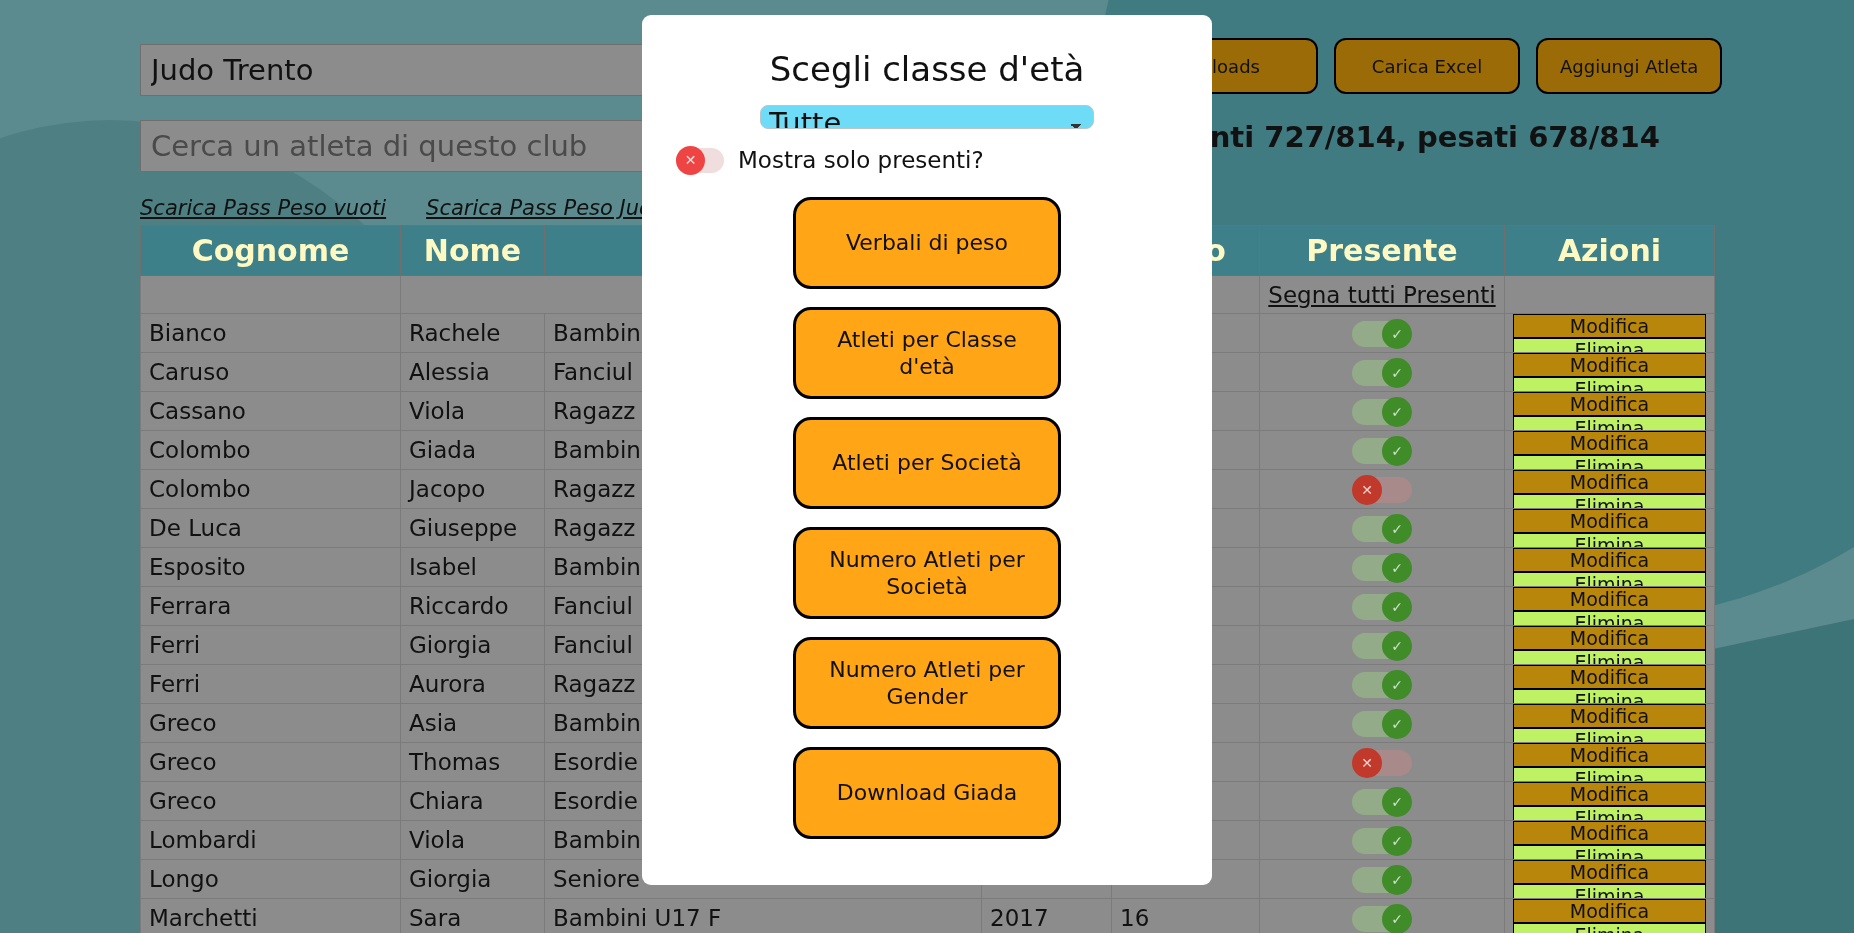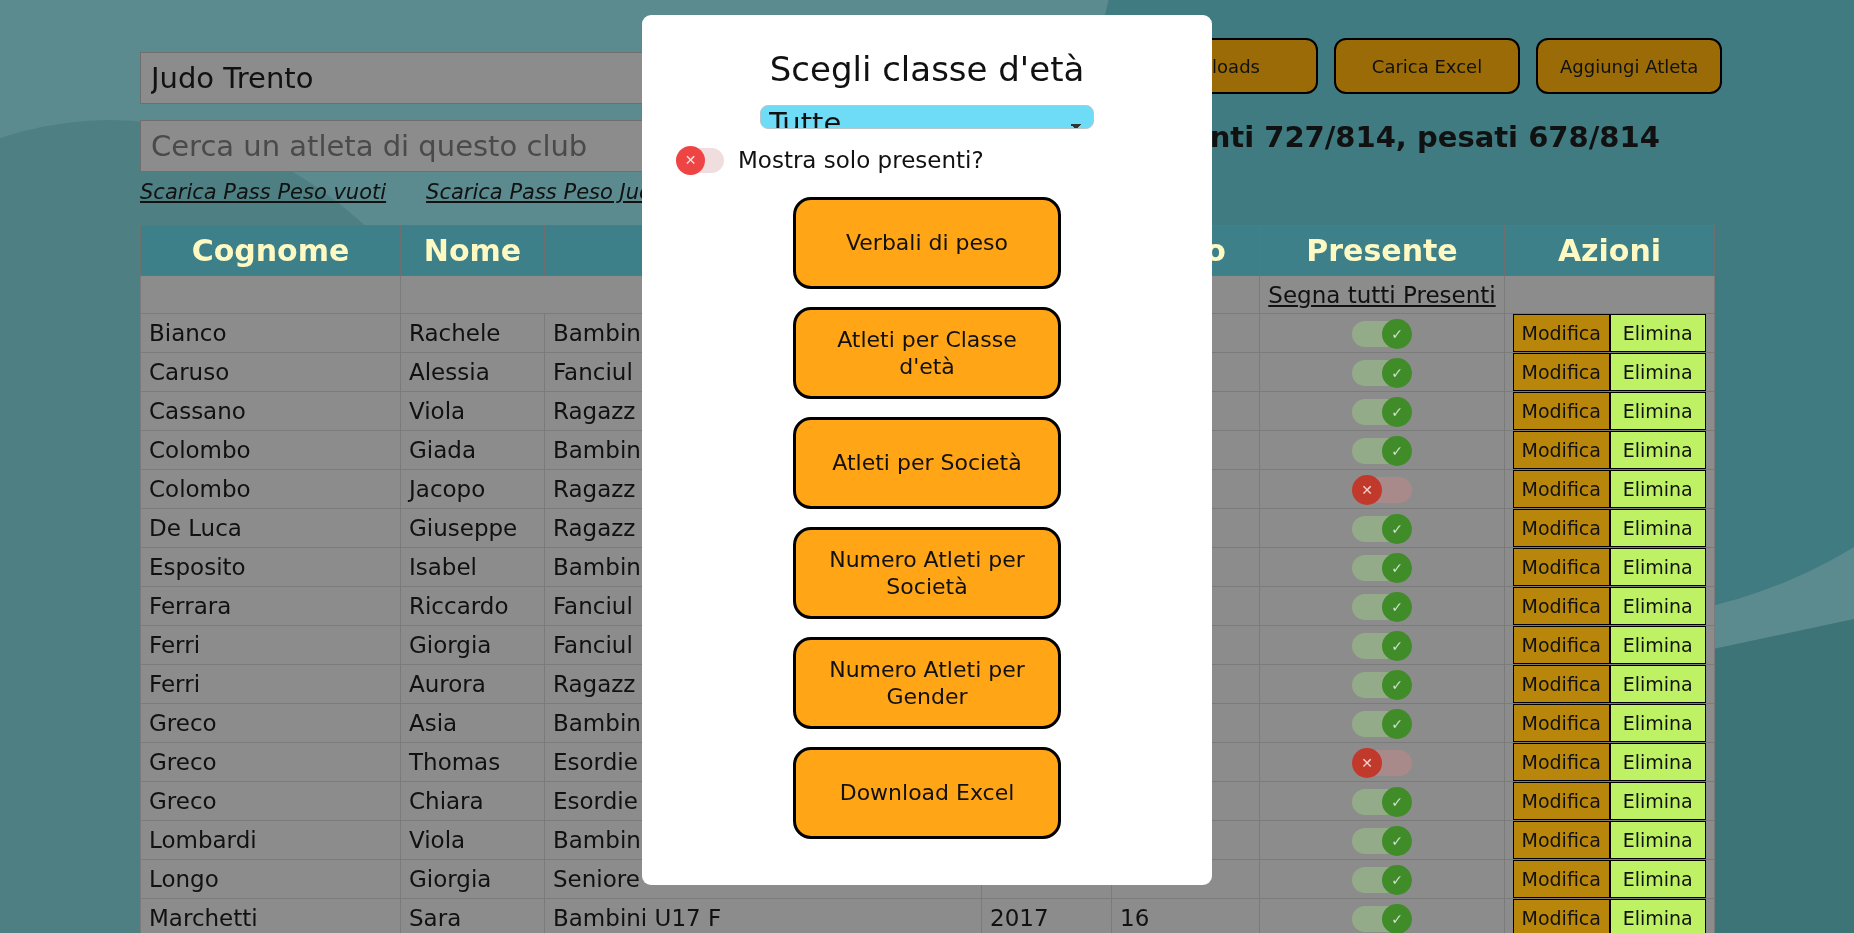--- a/index.html
+++ b/index.html
@@ -39,21 +39,21 @@
     background: #3c7478;
     transform: rotate(-12deg);
     transform-origin: bottom right;
     z-index: 0;
   }
 
   .page { position: relative; z-index: 2; }
 
   
   .club-row {
-    position: absolute; left: 140px; top: 52px;
+    position: absolute; left: 140px; top: 44px;
     display: flex; align-items: flex-start;
   }
   .club-input {
     width: 786px; height: 52px;
     background: #8c8c8c;
     border: 1px solid #6f6f6f;
     color: #111;
     font-size: 29px;
     padding: 0 10px;
     font-family: "DejaVu Sans", sans-serif;
@@ -91,21 +91,21 @@
   }
   .topbtn.active { background: #ff7a0e; }
 
   .stats {
     position: absolute; left: 1190px; top: 120px;
     font-size: 29px; font-weight: bold; color: #111;
     white-space: nowrap;
   }
 
   .dl-links {
-    position: absolute; left: 140px; top: 180px;
+    position: absolute; left: 140px; top: 196px;
     display: flex; gap: 40px;
   }
   .dl-link {
     font-size: 21px;
     font-style: italic;
     color: #111;
     text-decoration: underline;
     cursor: pointer;
     white-space: nowrap;
   }
@@ -185,21 +185,21 @@
   .tg .knob {
     position: absolute; top: -2px;
     width: 30px; height: 30px;
     border-radius: 50%;
     display: flex; align-items: center; justify-content: center;
     font-size: 14px; color: #cfe0cf;
   }
   .tg.on  .knob { right: 0; background: #3f8c28; }
   .tg.off .knob { left: 0;  background: #c0392b; color:#f3d2cf; }
 
-  .act-wrap { display: flex; height: 38px; }
+  .act-wrap { display: flex; height: 38px; flex-direction: column; }
   .btn-mod, .btn-del {
     flex: 1;
     display: flex; align-items: center; justify-content: center;
     border: 1px solid #000;
     font-size: 19px;
     color: #111;
     cursor: pointer;
     font-family: "DejaVu Sans", sans-serif;
   }
   .btn-mod { background: #b8860b; }
@@ -598,18 +598,18 @@
         </div>
         <span class="m-tg-label">Mostra solo presenti?</span>
       </div>
 
       <div class="modal-btns">
         <div class="mbtn">Verbali di peso</div>
         <div class="mbtn">Atleti per Classe d'età</div>
         <div class="mbtn">Atleti per Società</div>
         <div class="mbtn">Numero Atleti per Società</div>
         <div class="mbtn">Numero Atleti per Gender</div>
-        <div class="mbtn">Download Excel</div>
+        <div class="mbtn">Download Giada</div>
       </div>
     </div>
 
   </div>
 </div>
 
 </body></html>

